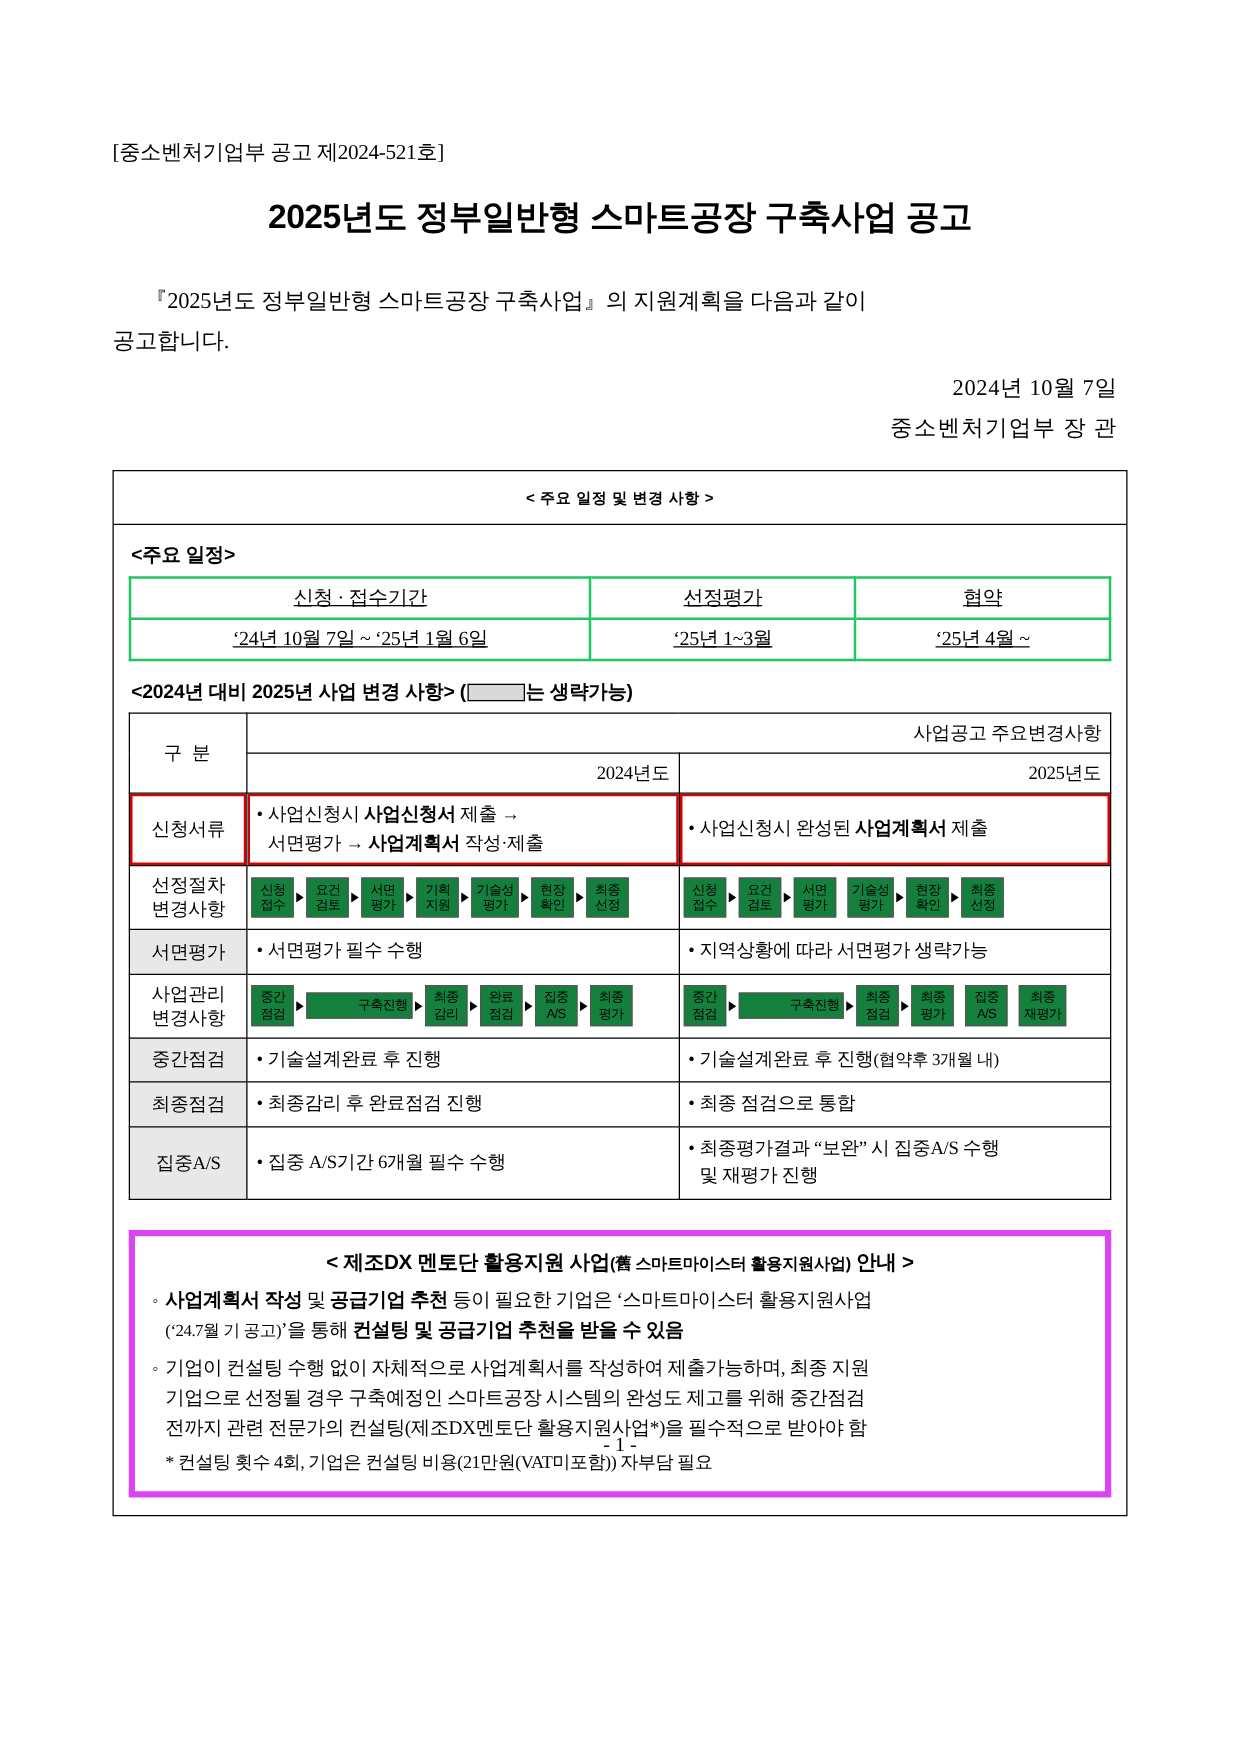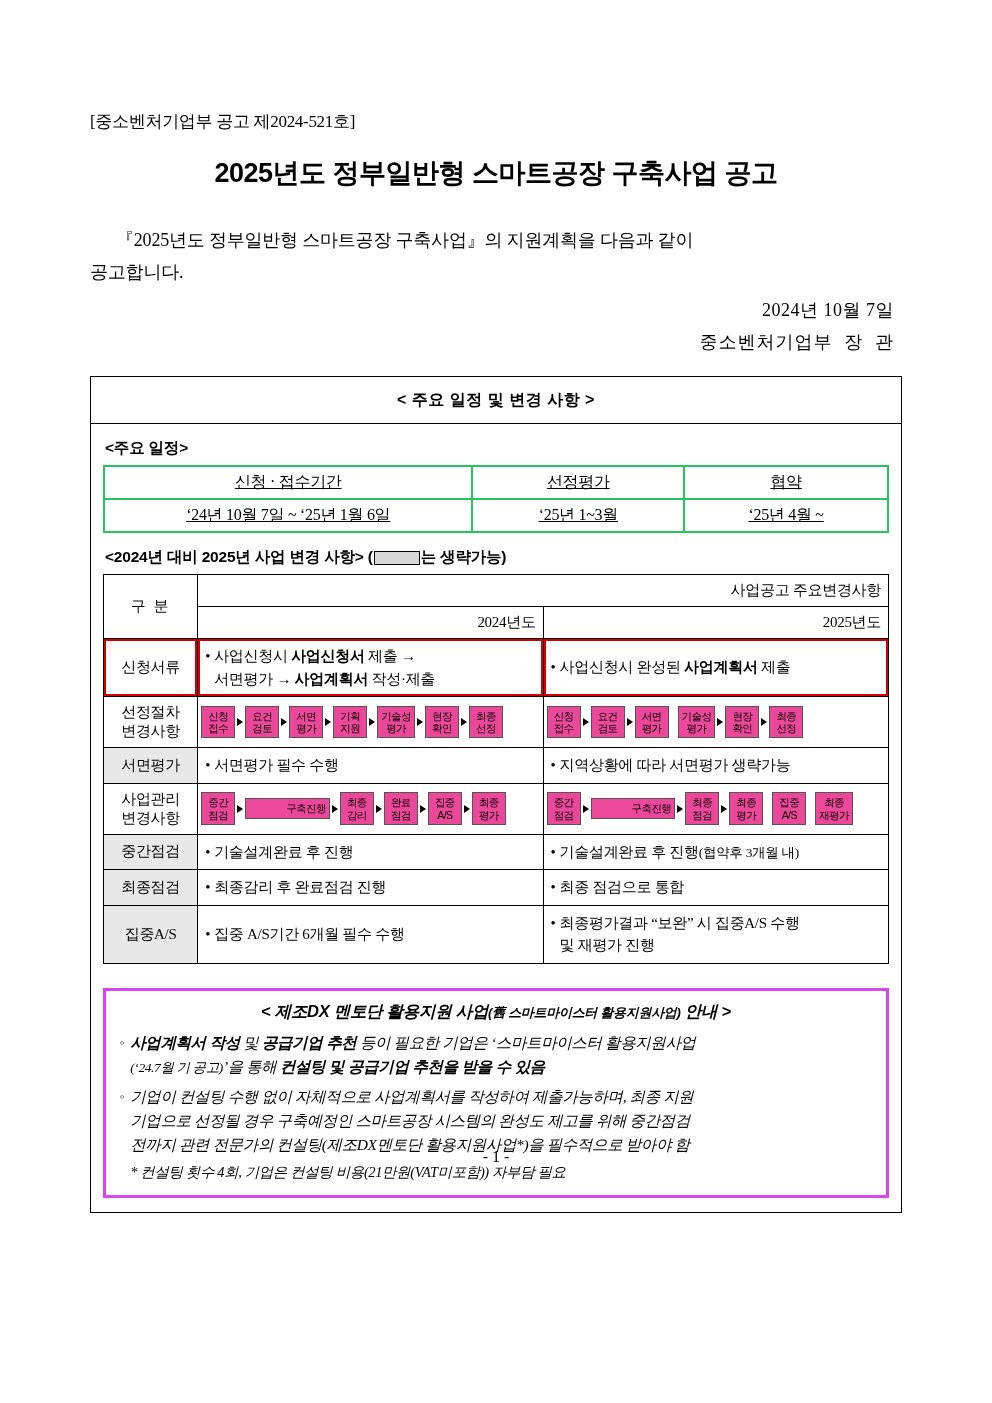--- a/index.html
+++ b/index.html
@@ -40,32 +40,32 @@
     margin: 16px 0 6px 0;
   }
   .intro .indent { display: inline-block; width: 26px; }
   .date-line, .issuer-line {
     text-align: right;
     font-size: 18px;
     letter-spacing: 0.5px;
     margin-top: 10px;
     padding-right: 8px;
   }
-  .issuer-line { margin-top: 8px; letter-spacing: 1px; font-family: Liberation Mono, monospace;}
+  .issuer-line { margin-top: 8px; letter-spacing: 1px;}
 
   .outerbox {
     border: 1.5px solid #000;
     margin-top: 22px;
     padding: 0;
   }
   .box-title {
     text-align: center;
     font-family: "Liberation Sans", sans-serif;
     font-weight: bold;
-    font-size: 16px;
+    font-size: 12px;
     letter-spacing: 0.5px;
     padding: 13px 0 12px 0;
     border-bottom: 1px solid #000;
   }
   .inner-pad { padding: 10px 12px 12px 12px; }
   .sec-label {
     font-family: "Liberation Sans", sans-serif;
     font-weight: bold;
     font-size: 15.5px;
     margin: 4px 0 6px 2px;
@@ -105,21 +105,21 @@
   .bullet-line { display: flex; gap: 4px; line-height: 1.5; }
   .bullet-line .dot { flex: none; }
   .red-cell { box-shadow: inset 0 0 0 2px #d40000; }
 
   .bold { font-weight: bold; font-family: "Liberation Sans", sans-serif; }
 
   
   .flow { display: flex; align-items: center; flex-wrap: nowrap; gap: 0px; }
   .chip {
     border: 1px solid #555;
-    background: #ec4899;
+    background: #15803d;
     font-size: 10.5px;
     line-height: 1.15;
     text-align: center;
     padding: 3px 3px;
     min-width: 34px;
     letter-spacing: -0.6px;
     font-family: "Liberation Sans", sans-serif;
     white-space: pre-line;
   }
   .chip.wide { min-width: 54px; padding-left: 40px; }
@@ -127,24 +127,23 @@
     width: 0; height: 0;
     border-top: 4px solid transparent;
     border-bottom: 4px solid transparent;
     border-left: 6px solid #000;
     margin: 0 2px;
     flex: none;
   }
   .gap { width: 9px; flex: none; }
 
   .sub-box {
-    border: 3px solid #d946ef;
+    border: 5px solid #d946ef;
     margin: 12px 12px 14px 12px;
     padding: 10px 14px 12px 14px;
-    font-style: italic;
   }
   .sub-title {
     text-align: center;
     font-family: "Liberation Sans", sans-serif;
     font-weight: bold;
     font-size: 16.5px;
     letter-spacing: -0.3px;
     margin-bottom: 8px;
   }
   .sub-title .small { font-size: 13px; font-weight: bold; }

